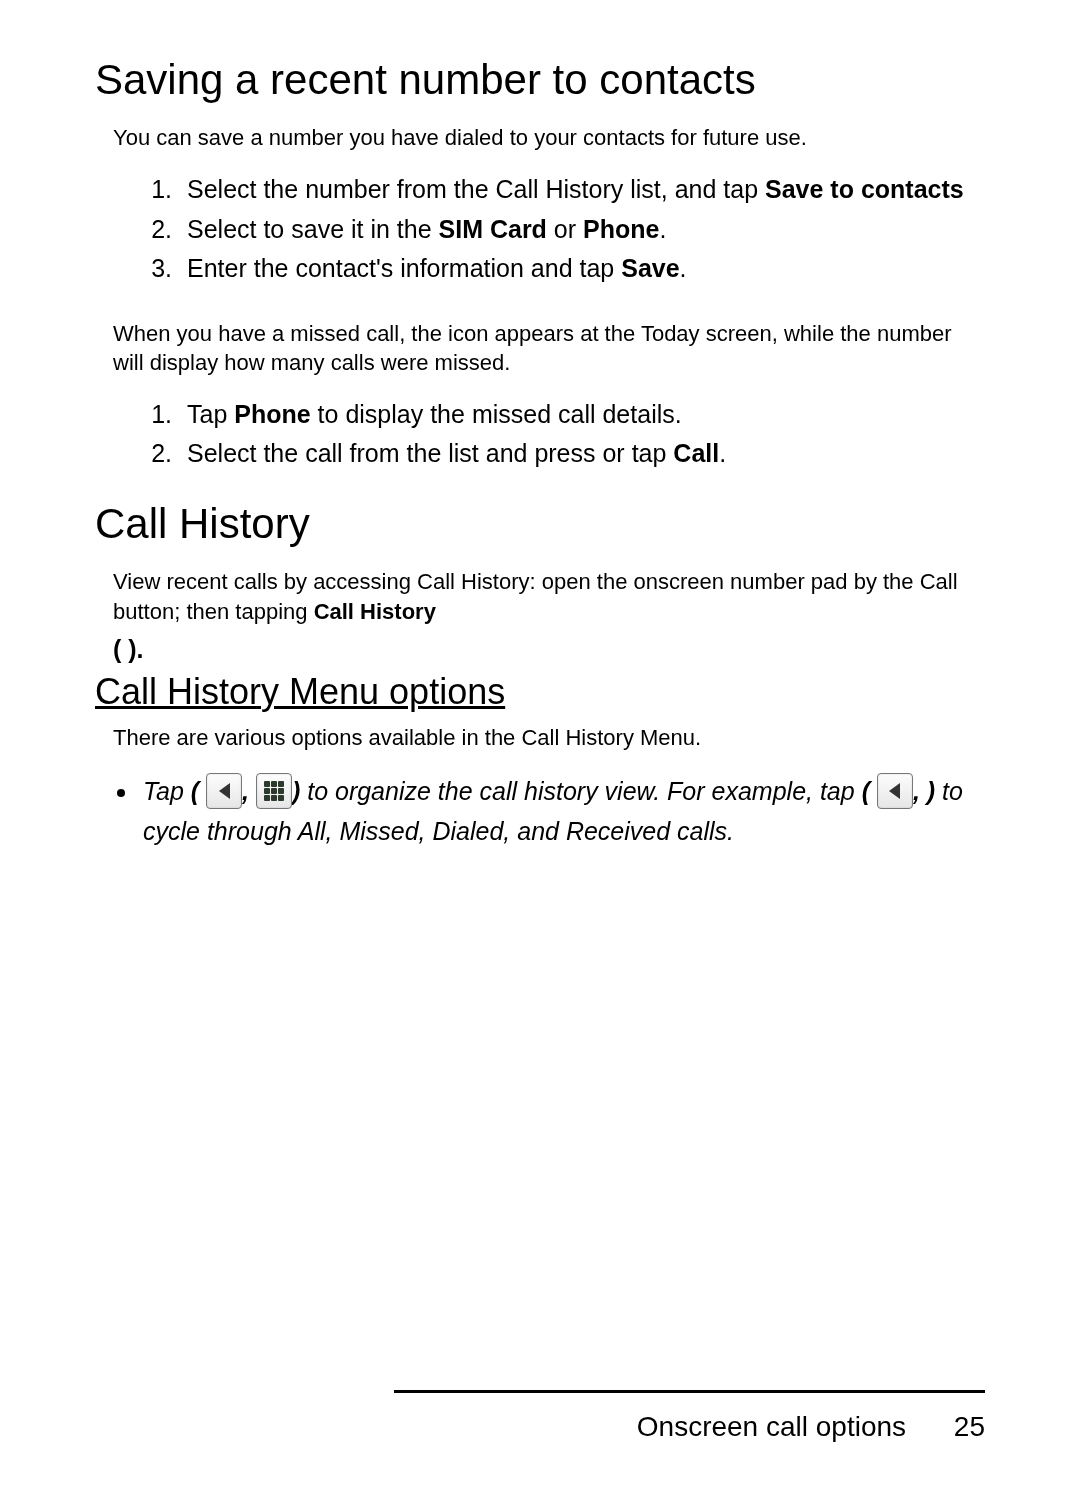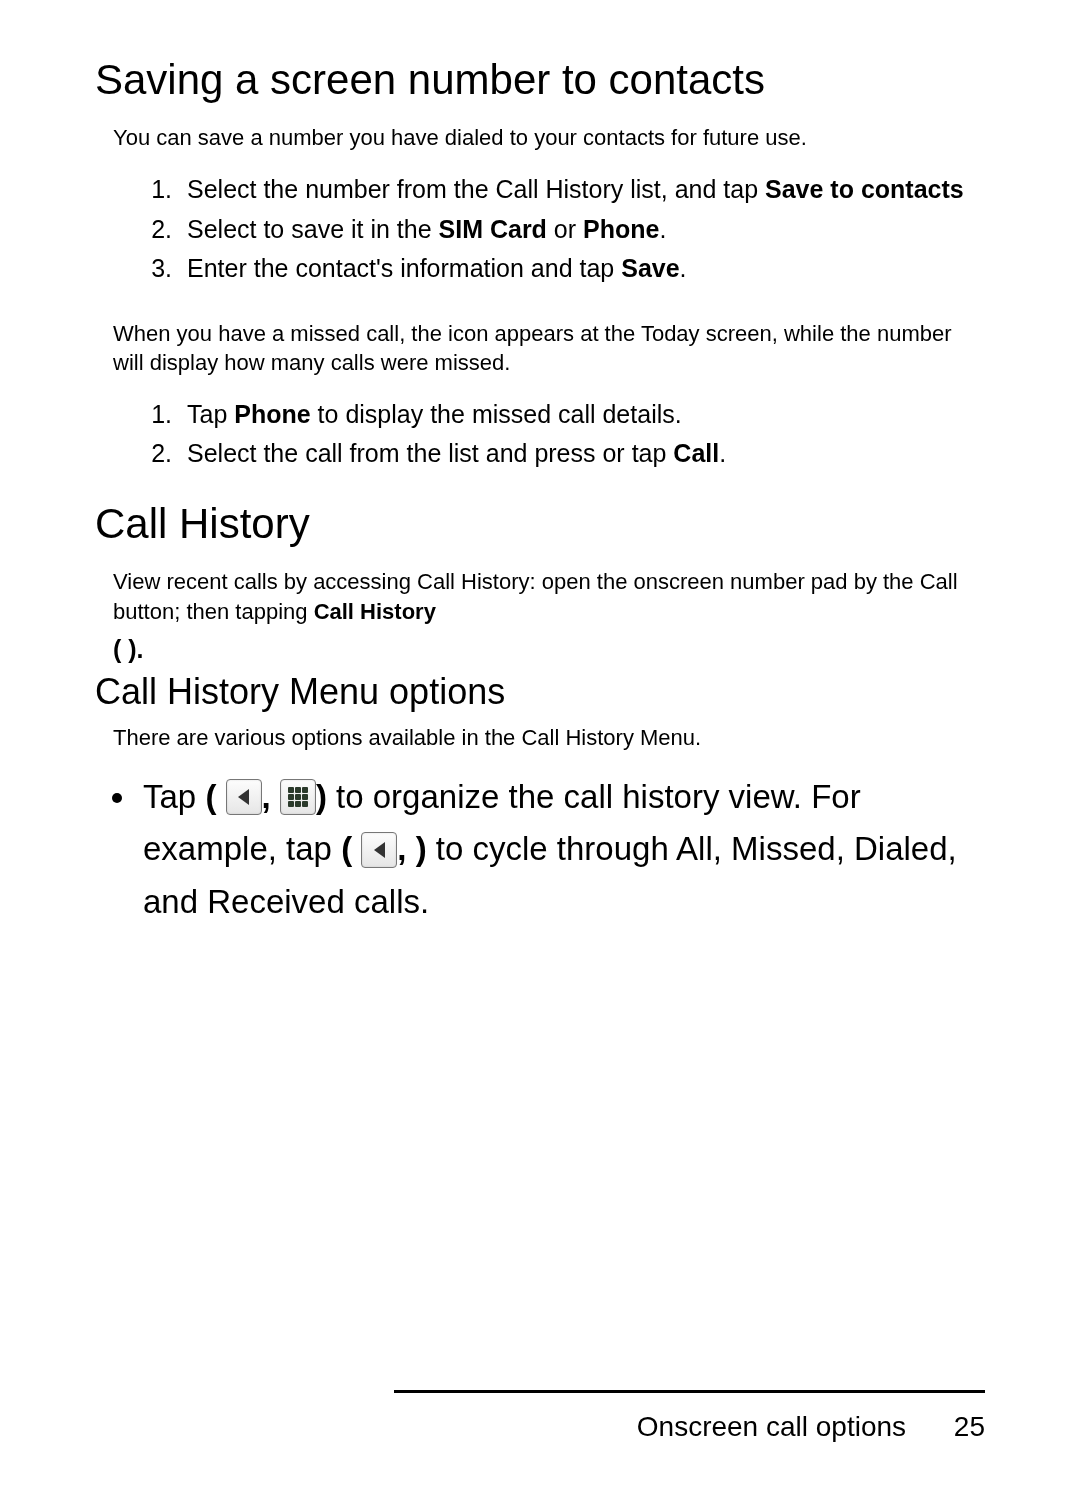--- a/index.html
+++ b/index.html
@@ -20,42 +20,44 @@
     font-weight: normal;
     font-size: 42px;
     margin: 0 0 18px 0;
     line-height: 1.2;
   }
   h2 {
     font-weight: normal;
     font-size: 36px;
     margin: 5px 0 10px 0;
     line-height: 1.2;
+    text-decoration: underline;
   }
   p.body {
     font-size: 22px;
     line-height: 1.35;
     margin: 0 0 18px 18px;
   }
   ol.steps {
     font-size: 25px;
     line-height: 1.5;
     margin: 0 0 26px 18px;
     padding-left: 26px;
   }
   ol.steps li {
     padding-left: 8px;
     margin-bottom: 2px;
     margin-left: 40px;
   }
   ul.bullets {
-    font-size: 33px;
+    font-size: 25px;
     line-height: 1.6;
     margin: 10px 0 0 18px;
     padding-left: 26px;
+    font-style: italic;
   }
   ul.bullets li {
     padding-left: 4px;
   }
   .b { font-weight: bold; }
   .icon-box {
     display: inline-flex;
     align-items: center;
     justify-content: center;
     width: 34px;
@@ -117,21 +119,21 @@
   .page-num {
     display: inline-block;
     margin-left: 40px;
   }
 </style>
 </head>
 <body>
 
 <div class="page">
 
-  <h1>Saving a screen number to contacts</h1>
+  <h1>Saving a recent number to contacts</h1>
   <p class="body">You can save a number you have dialed to your contacts for future use.</p>
   <ol class="steps">
     <li>
       <span>Select the number from the Call History list, and tap </span><span class="b">Save to contacts</span>
     </li>
     <li>
       <span>Select to save it in the </span><span class="b">SIM Card</span><span> or </span><span class="b">Phone</span><span>.</span>
     </li>
     <li>
       <span>Enter the contact's information and tap </span><span class="b">Save</span><span>.</span>

